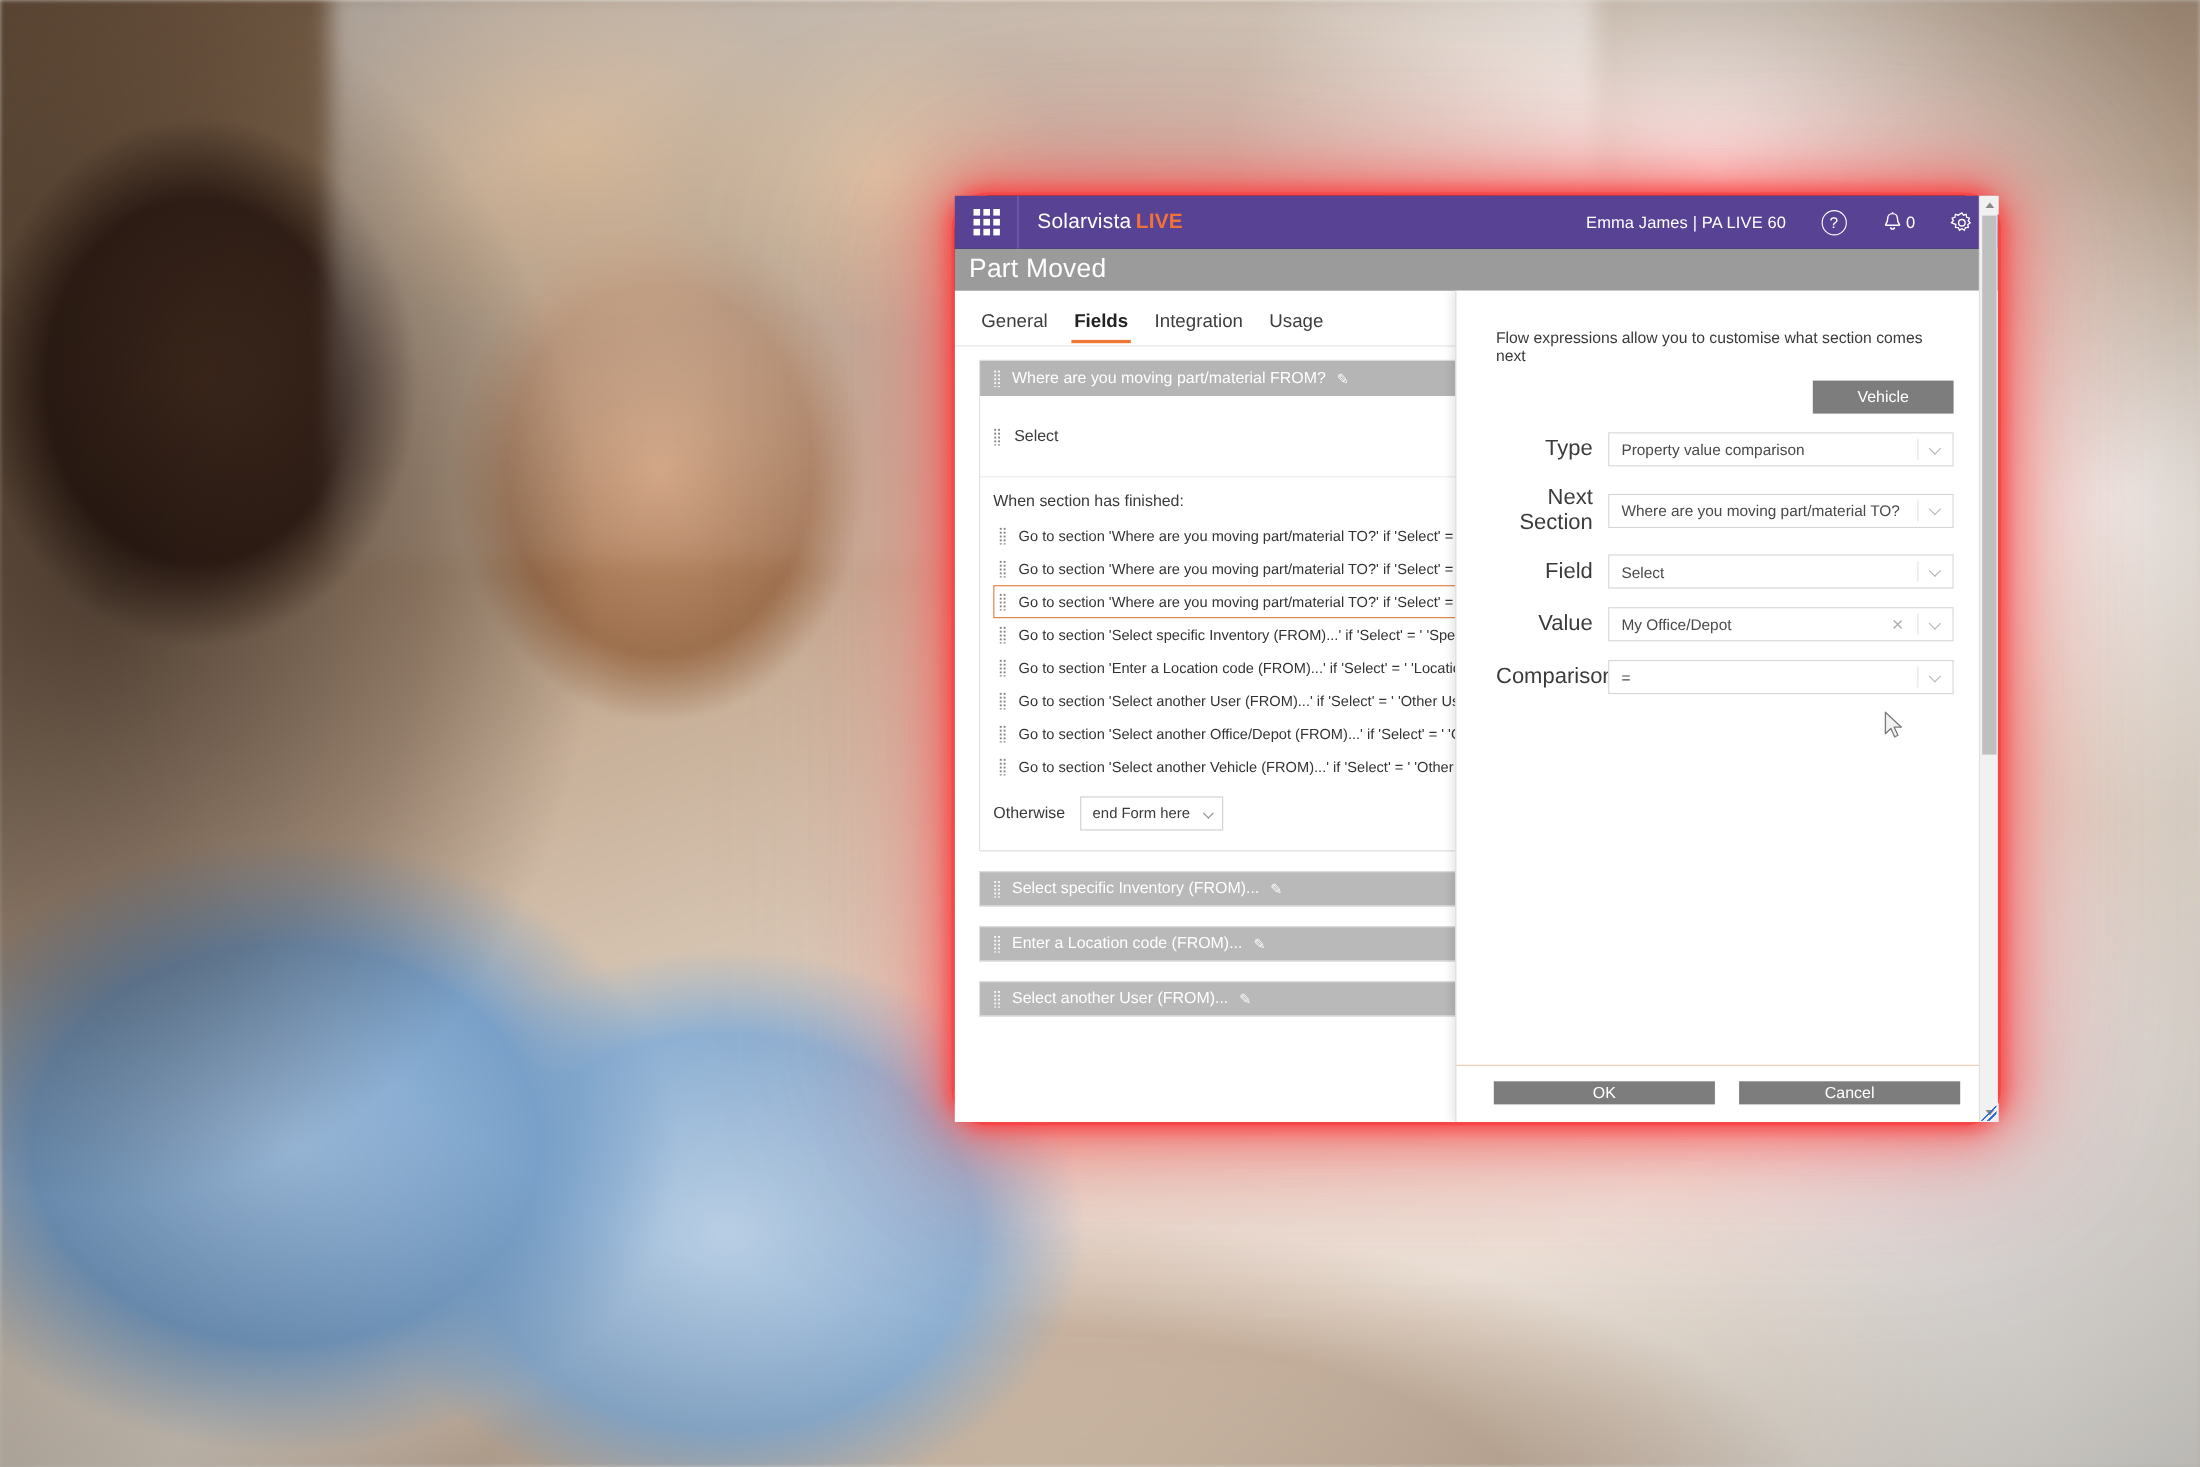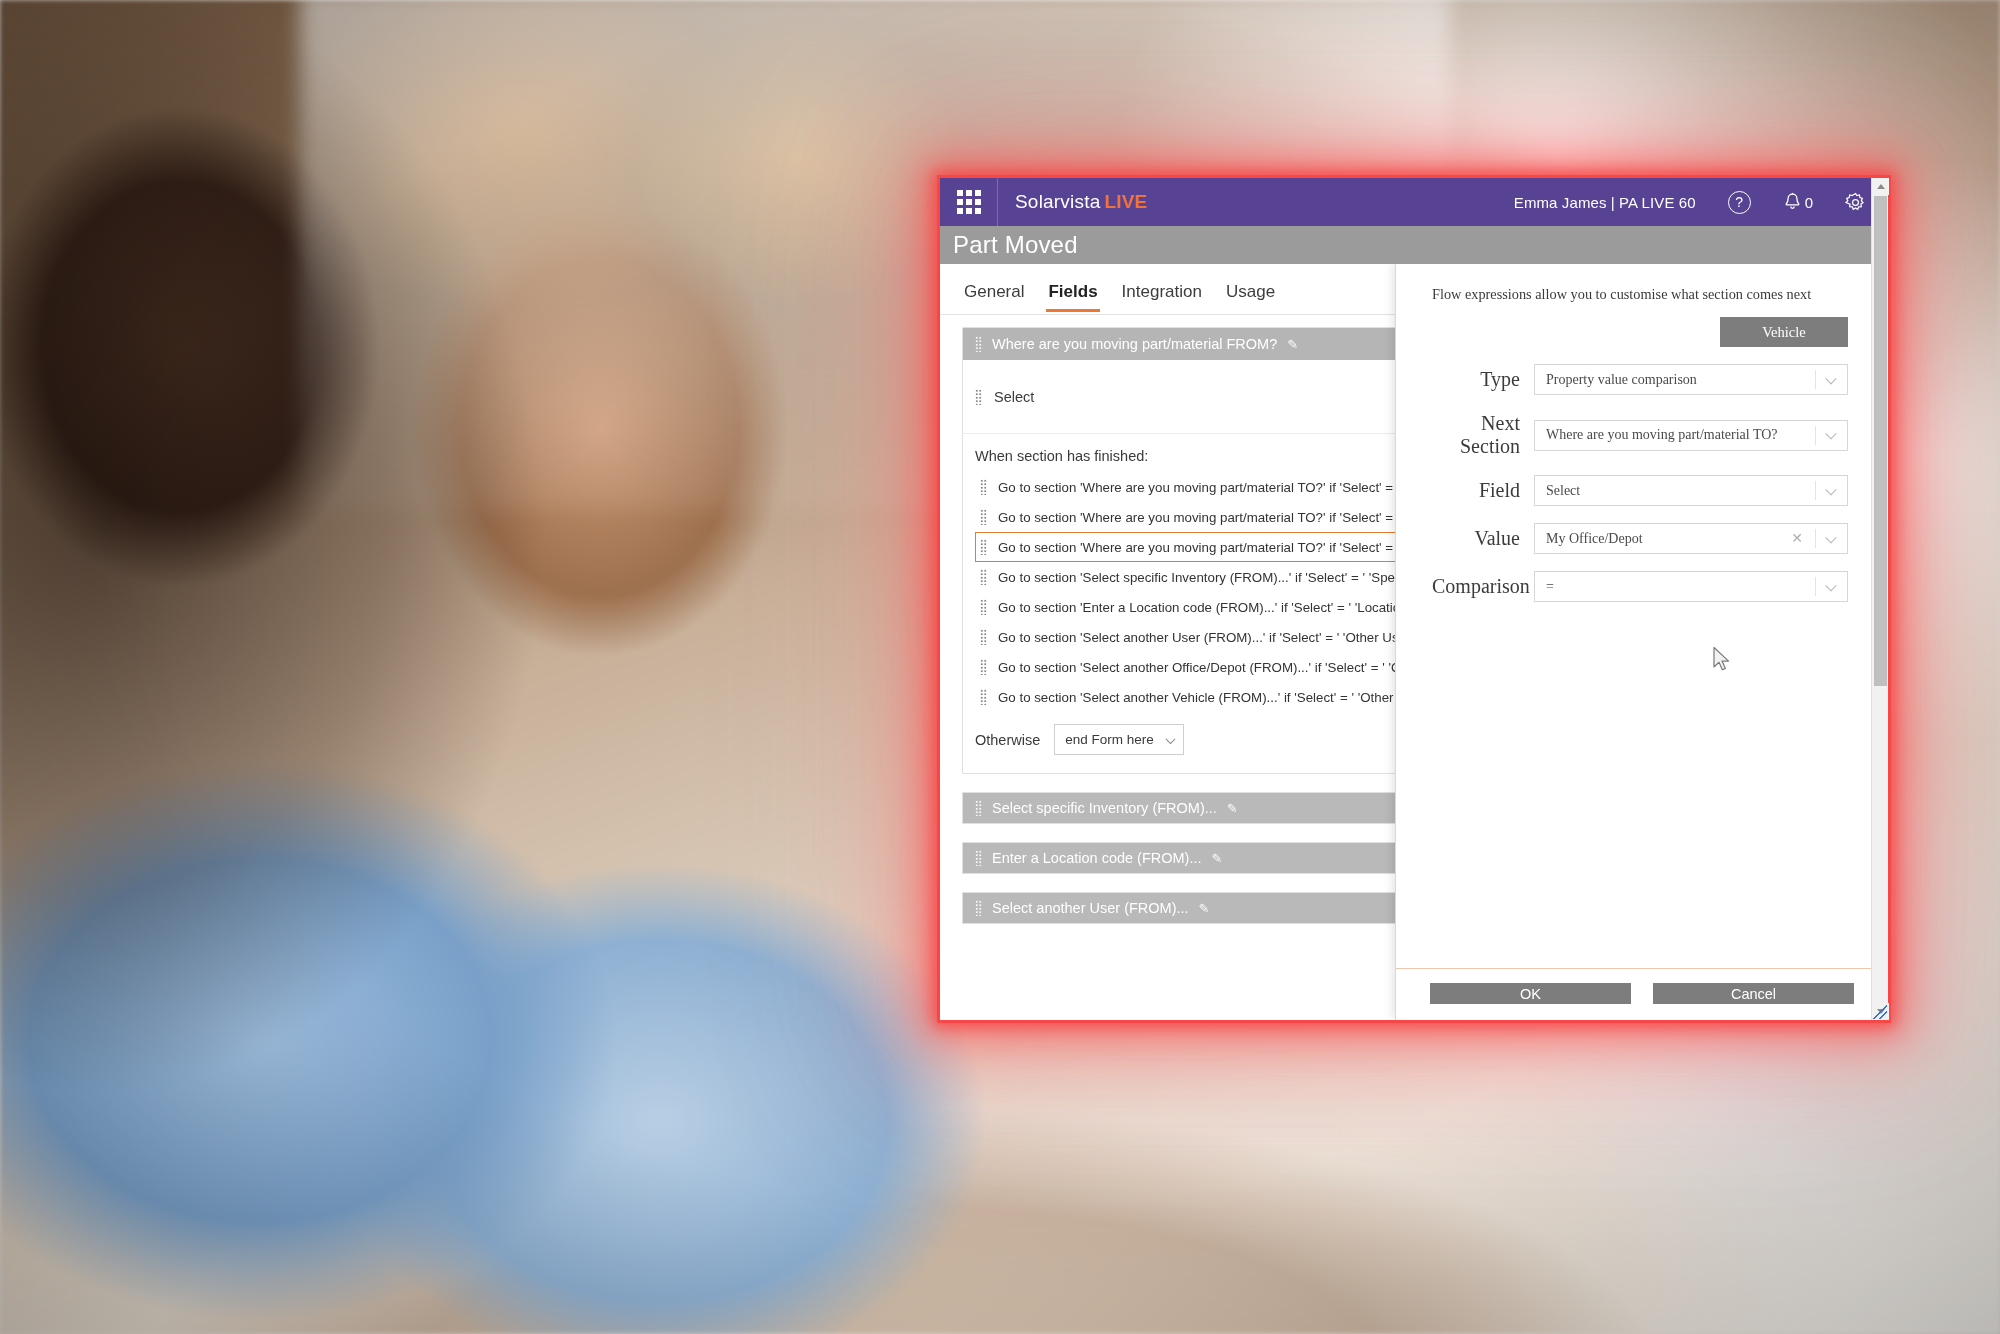--- a/index.html
+++ b/index.html
@@ -62,31 +62,32 @@
     left: 300px; top: -10px;
     width: 1150px; height: 520px;
     background: linear-gradient(180deg, rgba(255,255,255,0.55), rgba(255,255,255,0.08));
     filter: blur(10px);
     pointer-events: none;
   }
 
   
   #app-window {
     position: absolute;
-    left: 940px;
+    left: 868px;
     top: 178px;
     width: 948px;
     height: 842px;
     background: #0f172a;
     box-shadow:
       0 0 0 3px rgba(247,70,70,0.95),
       0 0 14px 7px rgba(247,70,70,0.85),
       0 0 40px 18px rgba(248,84,84,0.60),
       0 0 90px 34px rgba(249,110,110,0.38),
       0 0 160px 60px rgba(250,140,140,0.22);
+    border-radius: 30px;
   }
 
   
   .topbar {
     position: relative;
     height: 48px;
     background: #584294;
     display: flex;
     align-items: center;
     color: #ffffff;
@@ -300,21 +301,21 @@
     top: 0;
     width: 493px;
     height: 100%;
     background: #ffffff;
     border-left: 1px solid #d8d8d8;
     box-shadow: -3px 0 9px rgba(0,0,0,0.10);
     display: flex;
     flex-direction: column;
     z-index: 5;
   }
-  .flow-body { flex: 1 1 auto; padding: 22px 40px 0 36px; overflow: hidden; font-family: Liberation Serif, serif; }
+  .flow-body { flex: 1 1 auto; padding: 36px 40px 0 36px; overflow: hidden; }
   .flow-desc { font-size: 14.3px; color: #3a3a3a; }
   .delete-row { display: flex; justify-content: flex-end; margin-top: 14px; }
   .btn-grey {
     background: #7d7d7d;
     color: #ffffff;
     border: none;
     font-size: 14.5px;
     height: 30px;
     min-width: 128px;
     cursor: pointer;

